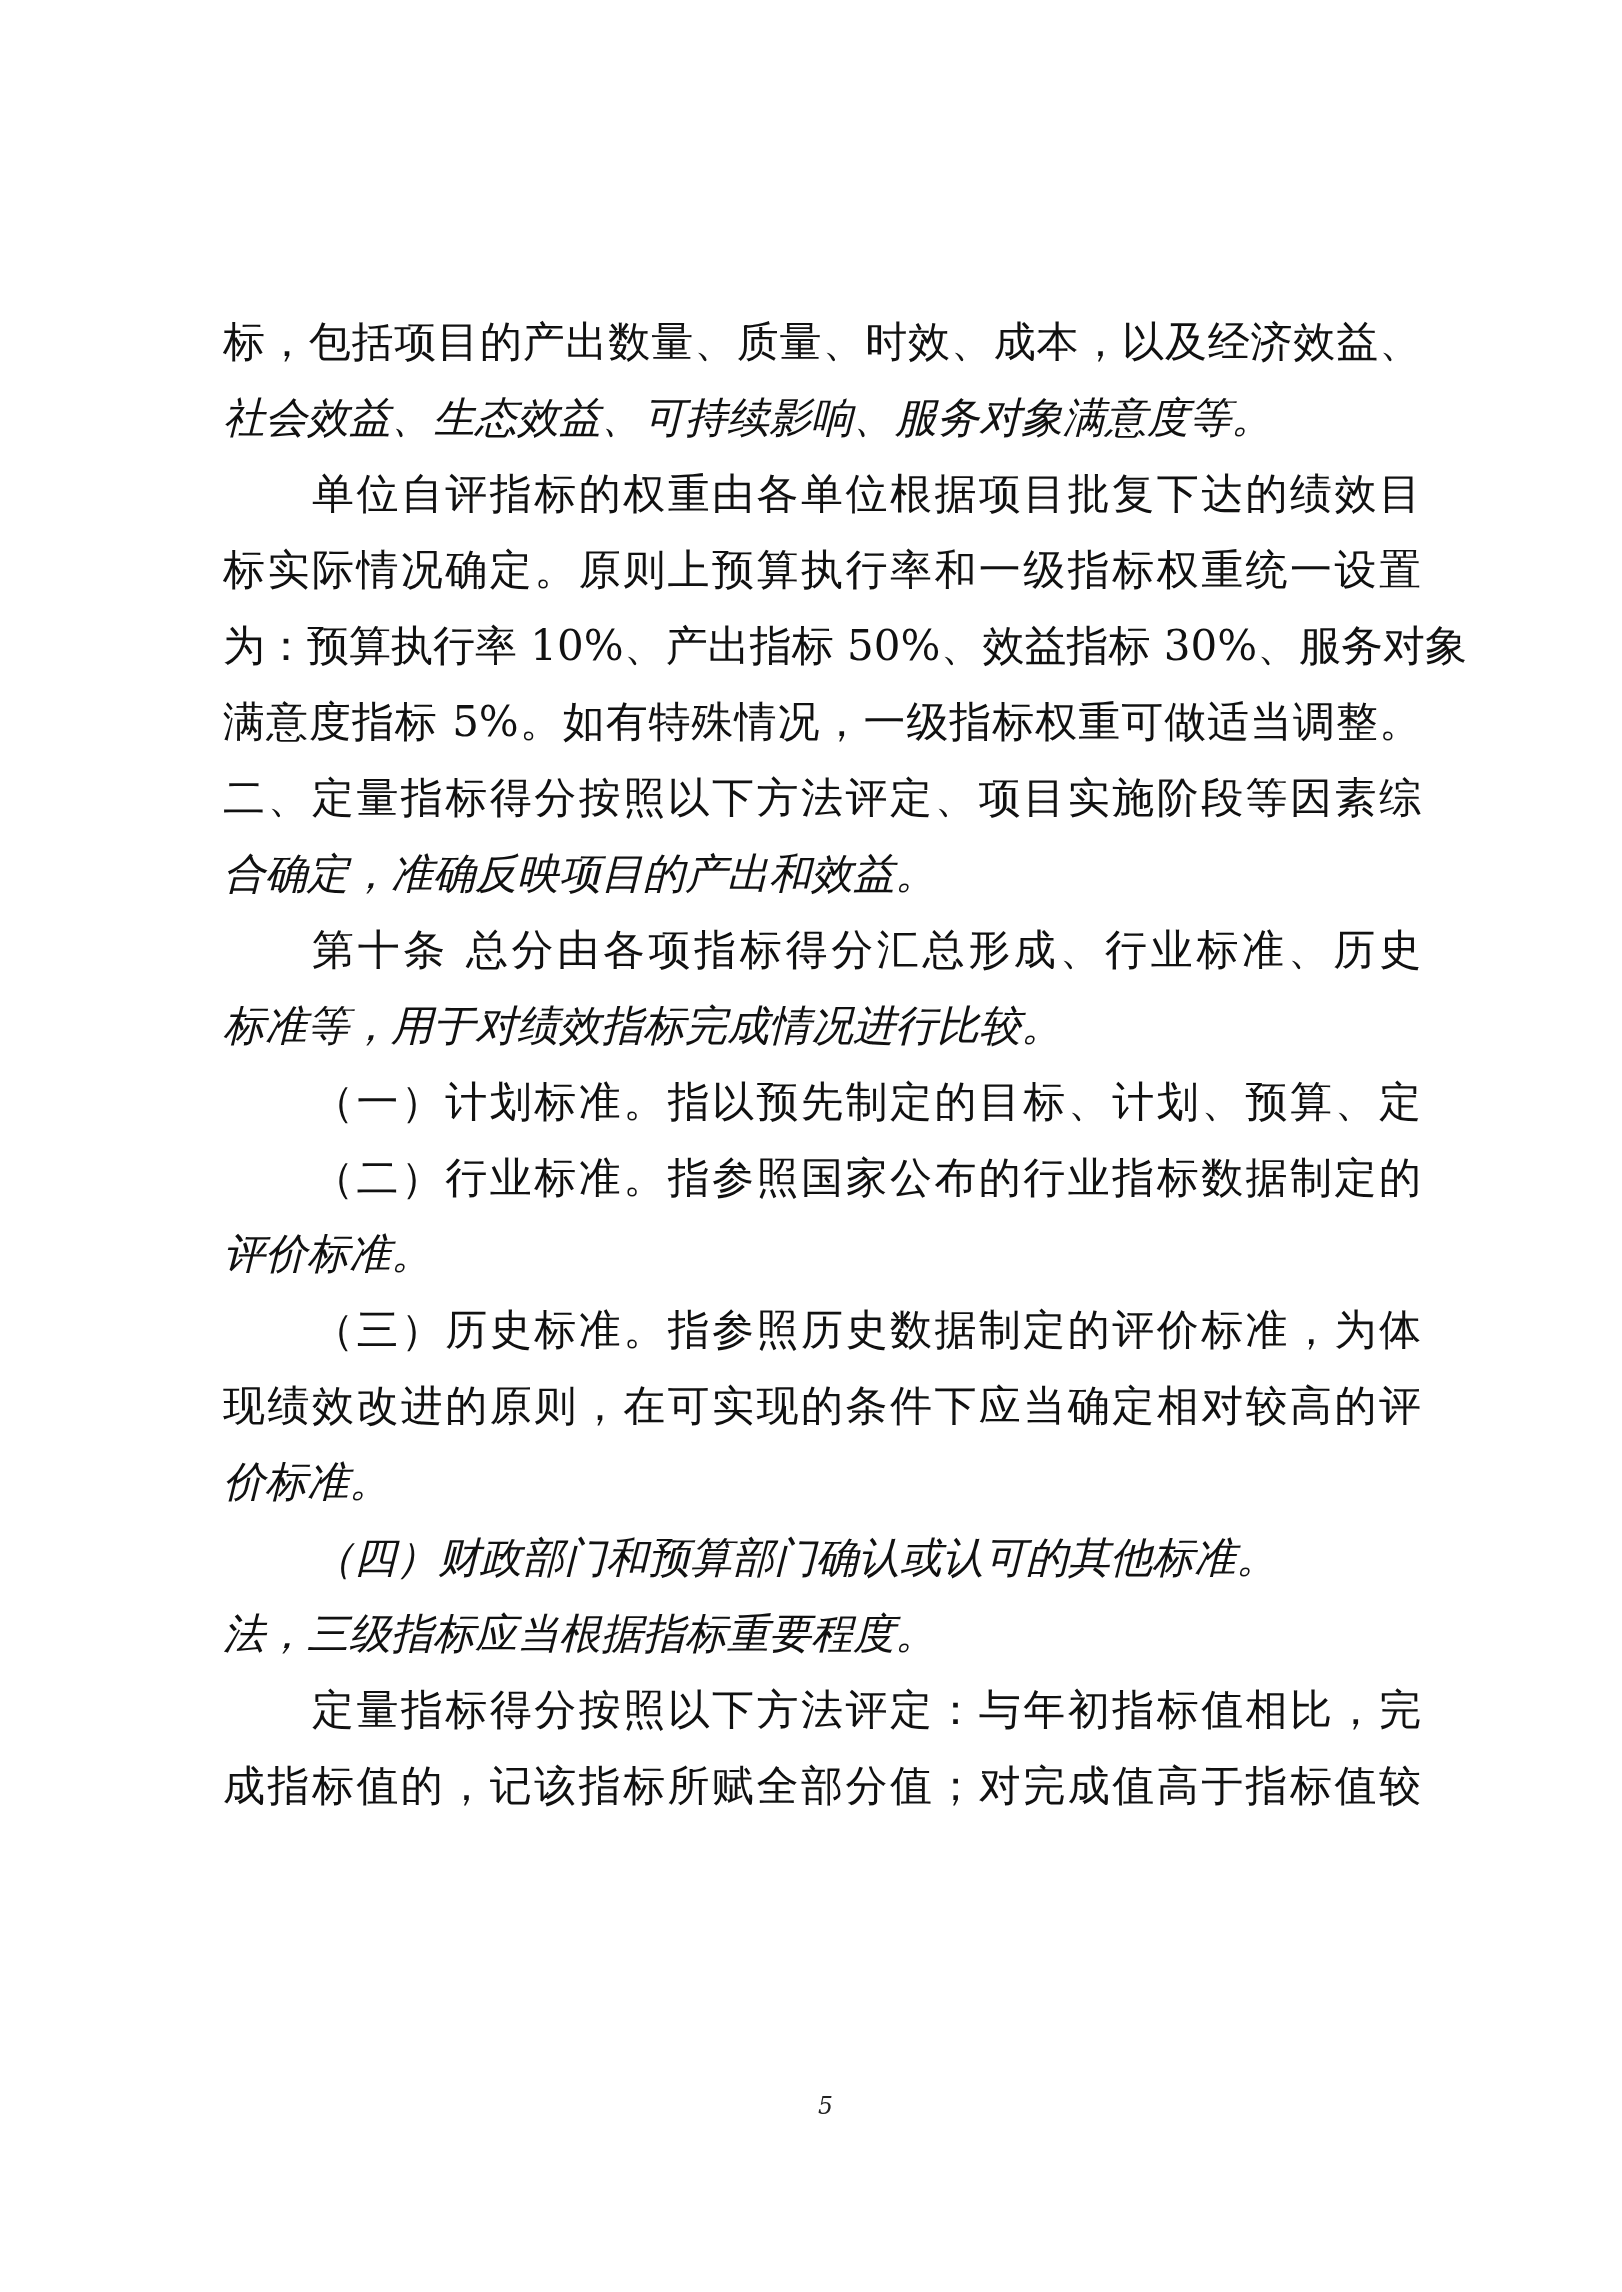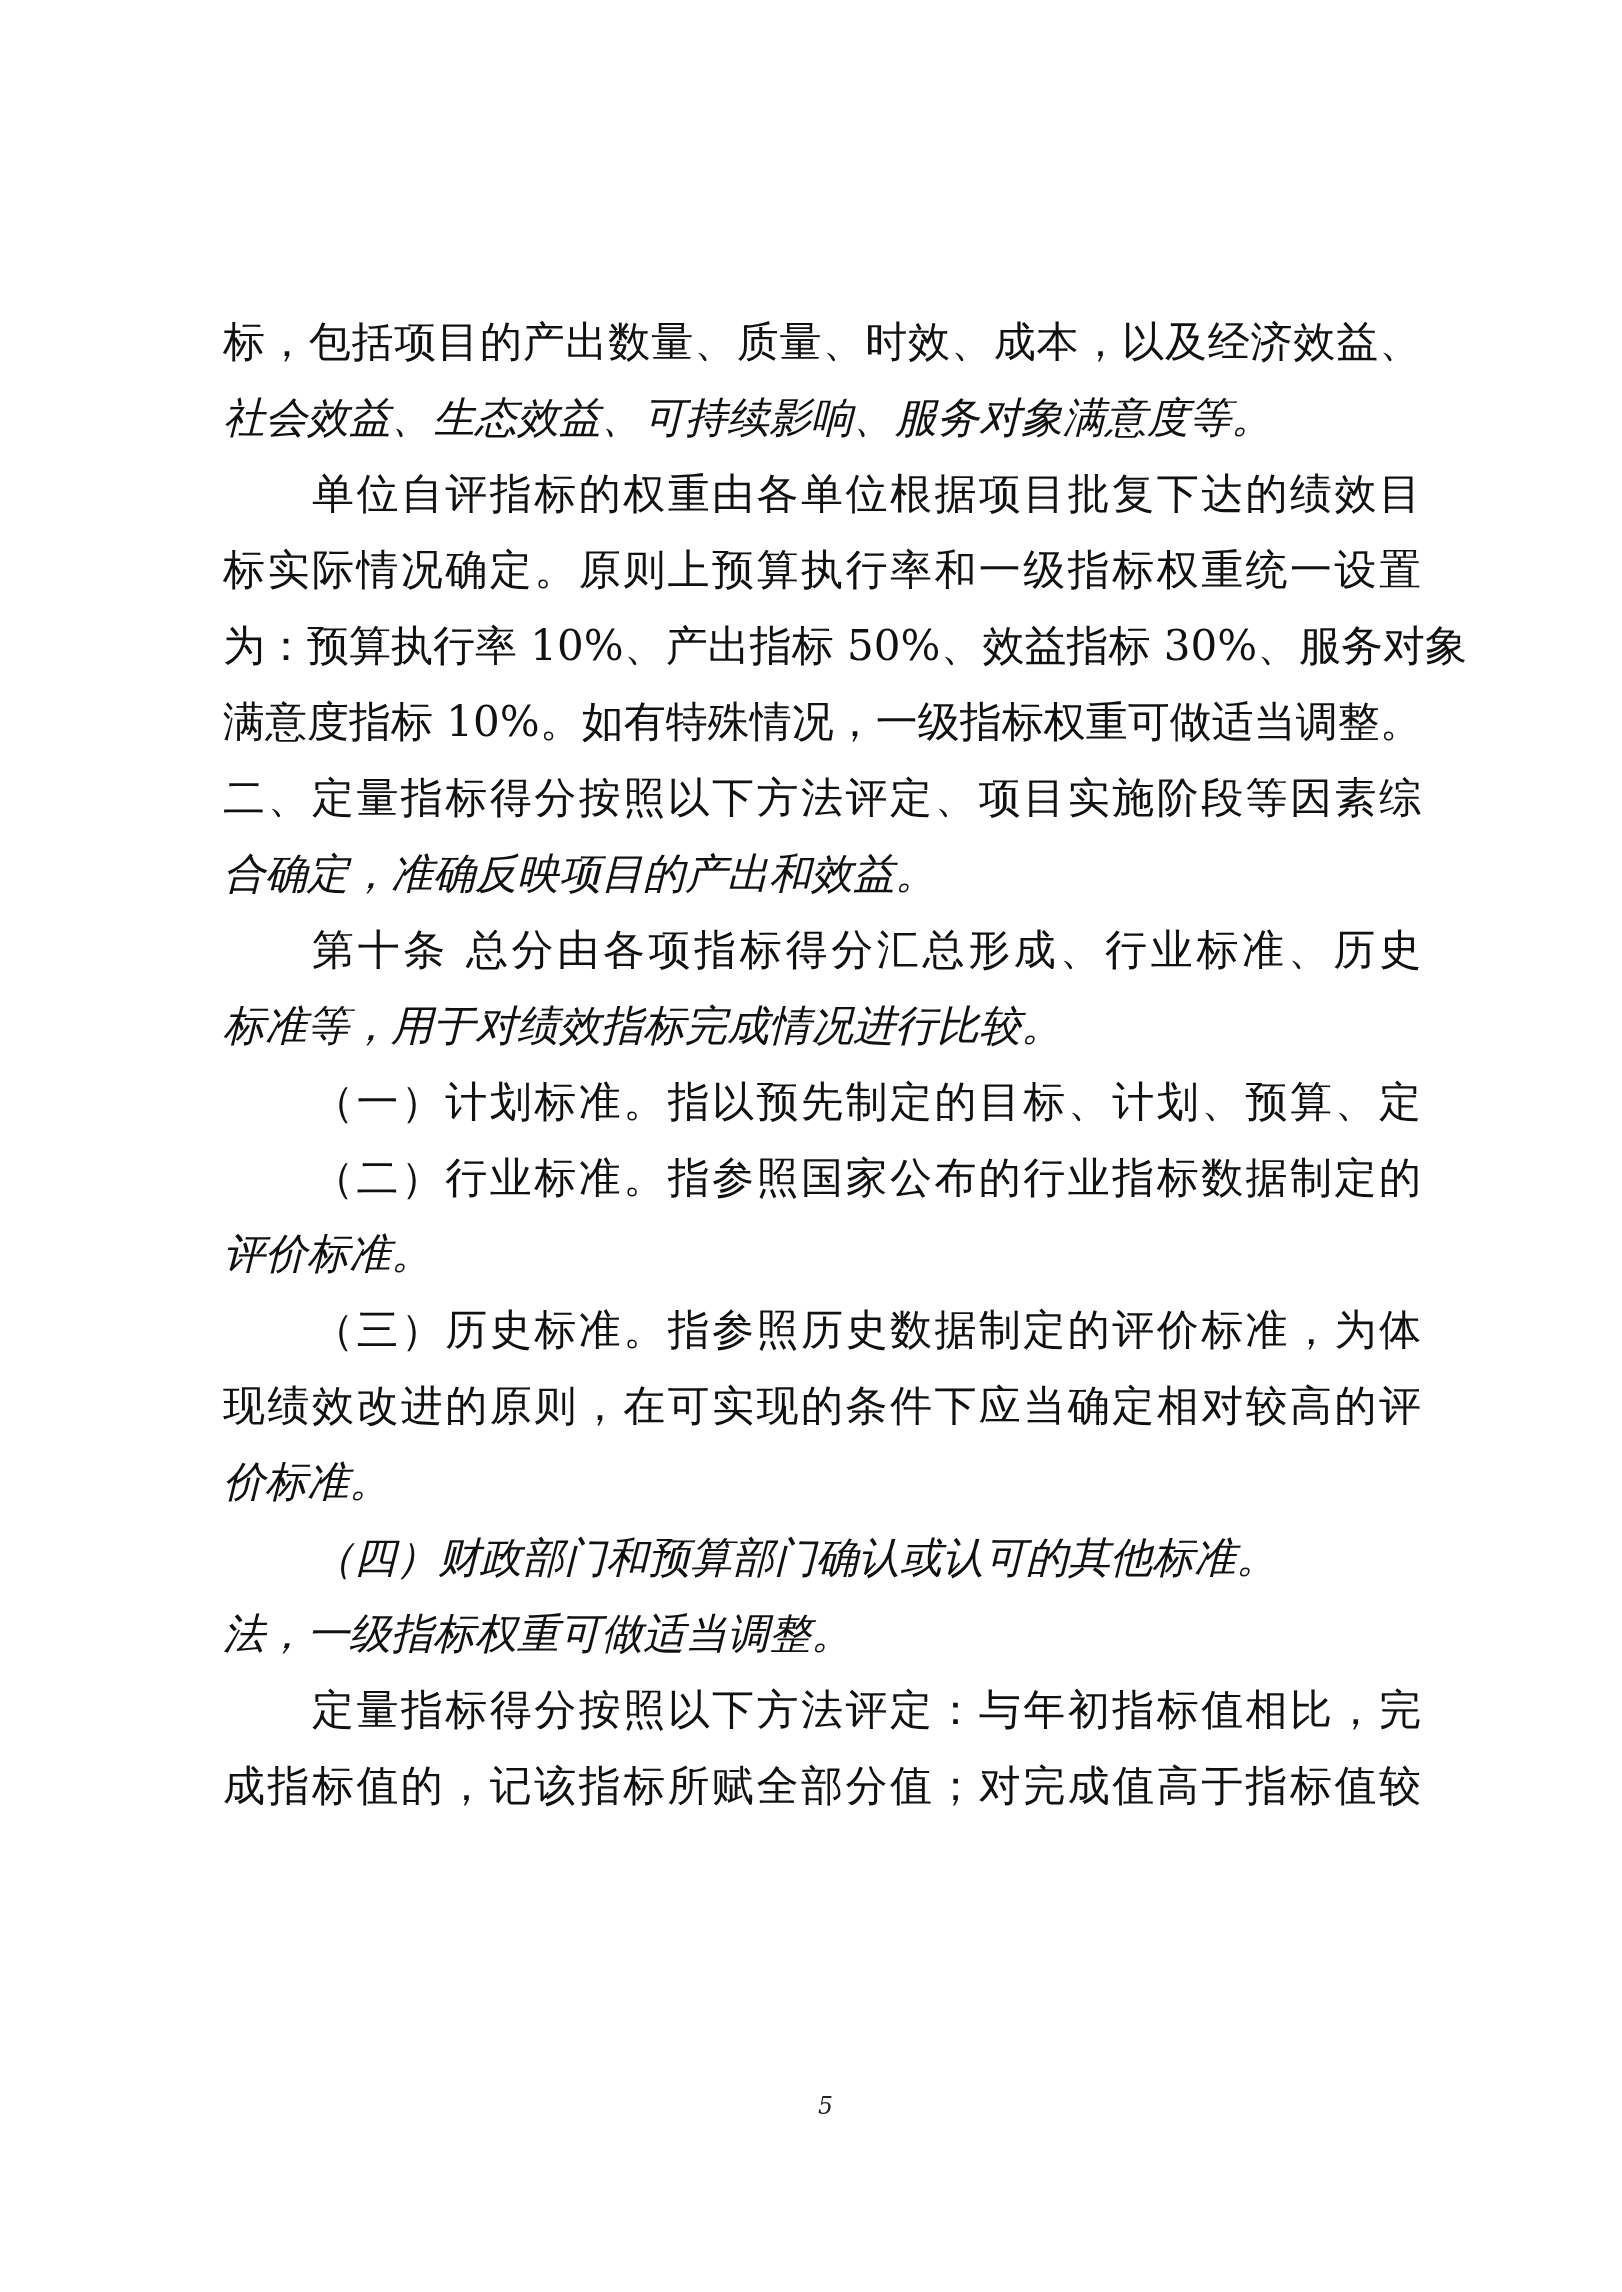--- a/index.html
+++ b/index.html
@@ -61,39 +61,39 @@
 
 <div class="page">
   <div class="body-text">
 
     <div class="line">标，包括项目的产出数量、质量、时效、成本，以及经济效益、</div>
     <div class="line last">社会效益、生态效益、可持续影响、服务对象满意度等。</div>
 
     <div class="line indent">单位自评指标的权重由各单位根据项目批复下达的绩效目</div>
     <div class="line">标实际情况确定。原则上预算执行率和一级指标权重统一设置</div>
     <div class="line">为：预算执行率 10%、产出指标 50%、效益指标 30%、服务对象</div>
-    <div class="line">满意度指标 10%。如有特殊情况，一级指标权重可做适当调整。</div>
+    <div class="line">满意度指标 5%。如有特殊情况，一级指标权重可做适当调整。</div>
     <div class="line">二、定量指标得分按照以下方法评定、项目实施阶段等因素综</div>
     <div class="line last">合确定，准确反映项目的产出和效益。</div>
 
     <div class="line indent">第十条 总分由各项指标得分汇总形成、行业标准、历史</div>
     <div class="line last">标准等，用于对绩效指标完成情况进行比较。</div>
 
     <div class="line indent">（一）计划标准。指以预先制定的目标、计划、预算、定</div>
 
     <div class="line indent">（二）行业标准。指参照国家公布的行业指标数据制定的</div>
     <div class="line last">评价标准。</div>
 
     <div class="line indent">（三）历史标准。指参照历史数据制定的评价标准，为体</div>
     <div class="line">现绩效改进的原则，在可实现的条件下应当确定相对较高的评</div>
     <div class="line last">价标准。</div>
 
     <div class="line indent last">（四）财政部门和预算部门确认或认可的其他标准。</div>
 
-    <div class="line last">法，一级指标权重可做适当调整。</div>
+    <div class="line last">法，三级指标应当根据指标重要程度。</div>
 
     <div class="line indent">定量指标得分按照以下方法评定：与年初指标值相比，完</div>
     <div class="line">成指标值的，记该指标所赋全部分值；对完成值高于指标值较</div>
 
   </div>
 
   <div class="page-number">5</div>
 </div>
 
 

